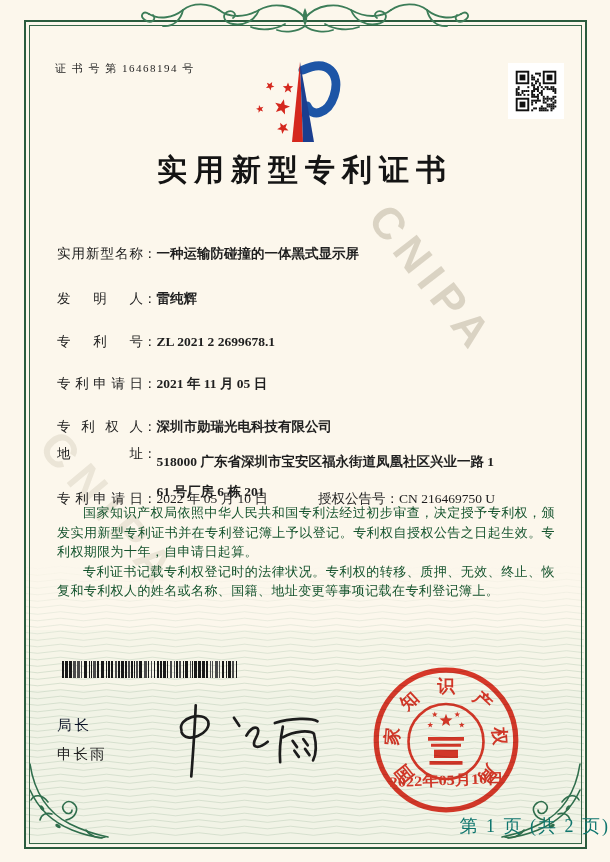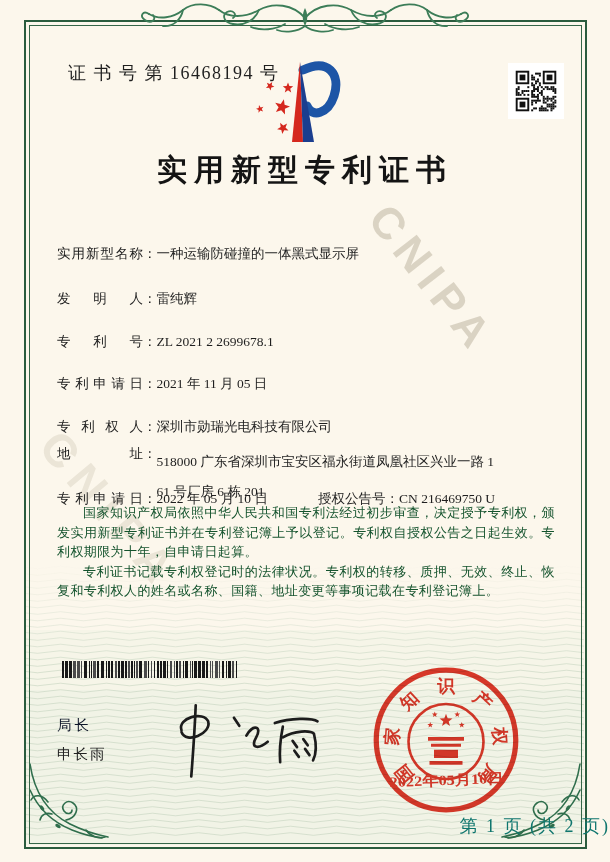--- a/index.html
+++ b/index.html
@@ -14,30 +14,30 @@
   .frame-inner{position:absolute; left:29px; right:28px; top:25px; bottom:18px;
     border:1px solid #356648; pointer-events:none; z-index:10;}
   .waves{position:absolute; left:26px; top:540px; z-index:2;}
   .ornament{position:absolute; z-index:12; pointer-events:none;}
   .watermark{position:absolute; z-index:4; font-family:"Liberation Sans","DejaVu Sans",sans-serif;
     font-weight:bold; pointer-events:none;}
   .wm-a{left:398px; top:195px; font-size:44px; letter-spacing:8px;
     color:rgba(163,152,128,0.38); transform:rotate(52deg); transform-origin:left top;}
   .wm-b{left:70px; top:420px; font-size:46px; letter-spacing:10px;
     color:rgba(168,158,136,0.20); transform:rotate(50deg); transform-origin:left top;}
-  .cert-no{position:absolute; left:68px; top:61px; font-size:18px; letter-spacing:1.5px; z-index:20;}
+  .cert-no{position:absolute; left:55px; top:61px; font-size:11px; letter-spacing:1.5px; z-index:20;}
   .logo{position:absolute; left:246px; top:58px; z-index:20;}
   .qr{position:absolute; left:508px; top:63px; z-index:20;}
   .title{position:absolute; left:0; right:0; top:150px; text-align:center;
     font-size:30px; font-weight:bold; letter-spacing:7px; color:#141414; z-index:20;}
   .fields{position:absolute; left:57px; top:243px; width:497px; font-size:13.5px; z-index:20;}
   .field-row{position:absolute; left:0; width:100%; line-height:22px; white-space:nowrap;}
   .fl{display:inline-block; width:86px; text-align:justify; text-align-last:justify; vertical-align:top;}
   .colon{display:inline-block; vertical-align:top;}
-  .fv{display:inline-block; vertical-align:top; white-space:normal; max-width:392px;}
+  .fv{display:inline-block; vertical-align:top; white-space:normal; max-width:392px;font-weight:bold;}
   .fv .vline{white-space:nowrap;margin-top:8px;}
   .grant-row{position:absolute; left:0; top:247px; width:100%; white-space:nowrap;}
   .grant-right{position:absolute; left:261px; top:0;}
   .paras{position:absolute; left:57px; top:503px; width:498px; z-index:20;}
   .paras p{margin:0; font-size:13px; line-height:19.5px; text-indent:2em;
     text-align:justify; letter-spacing:0.4px; color:#14532d;}
   .barcode{position:absolute; left:62px; top:661px; z-index:20;}
   .signer-title{position:absolute; left:57px; top:716px; font-size:14.5px; letter-spacing:3px;
     font-family:"Liberation Sans","DejaVu Sans",sans-serif; color:#0f172a; z-index:20;}
   .signer-name{position:absolute; left:57px; top:745px; font-size:14.5px; letter-spacing:2px;

